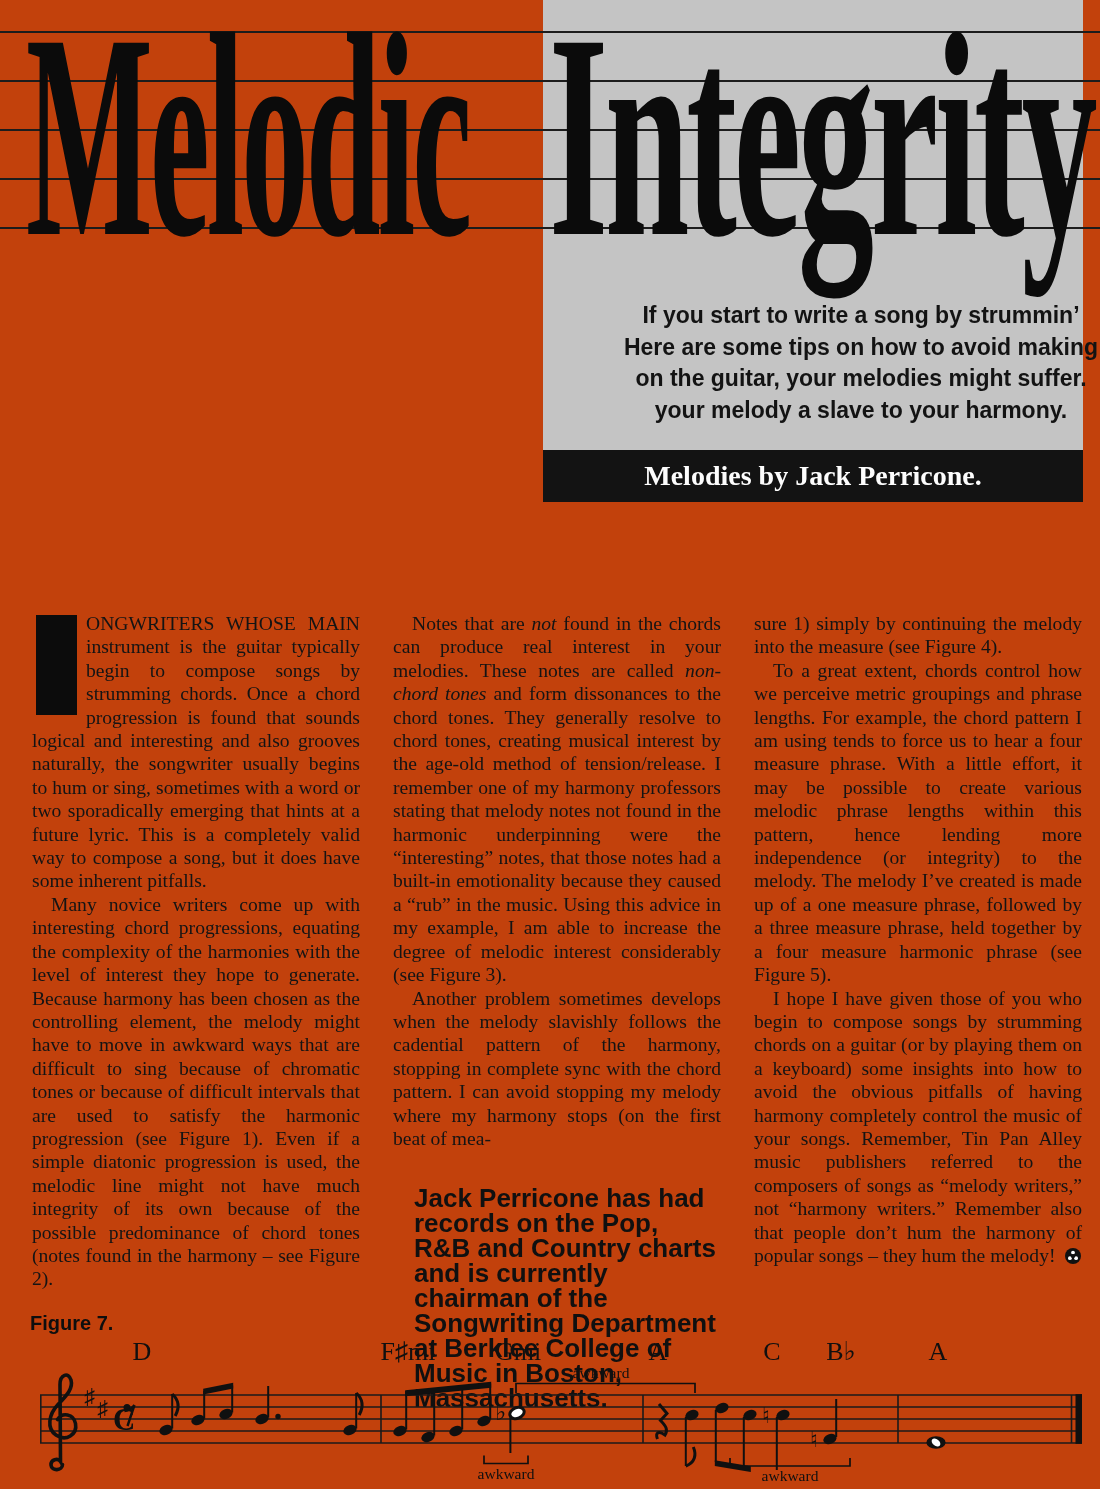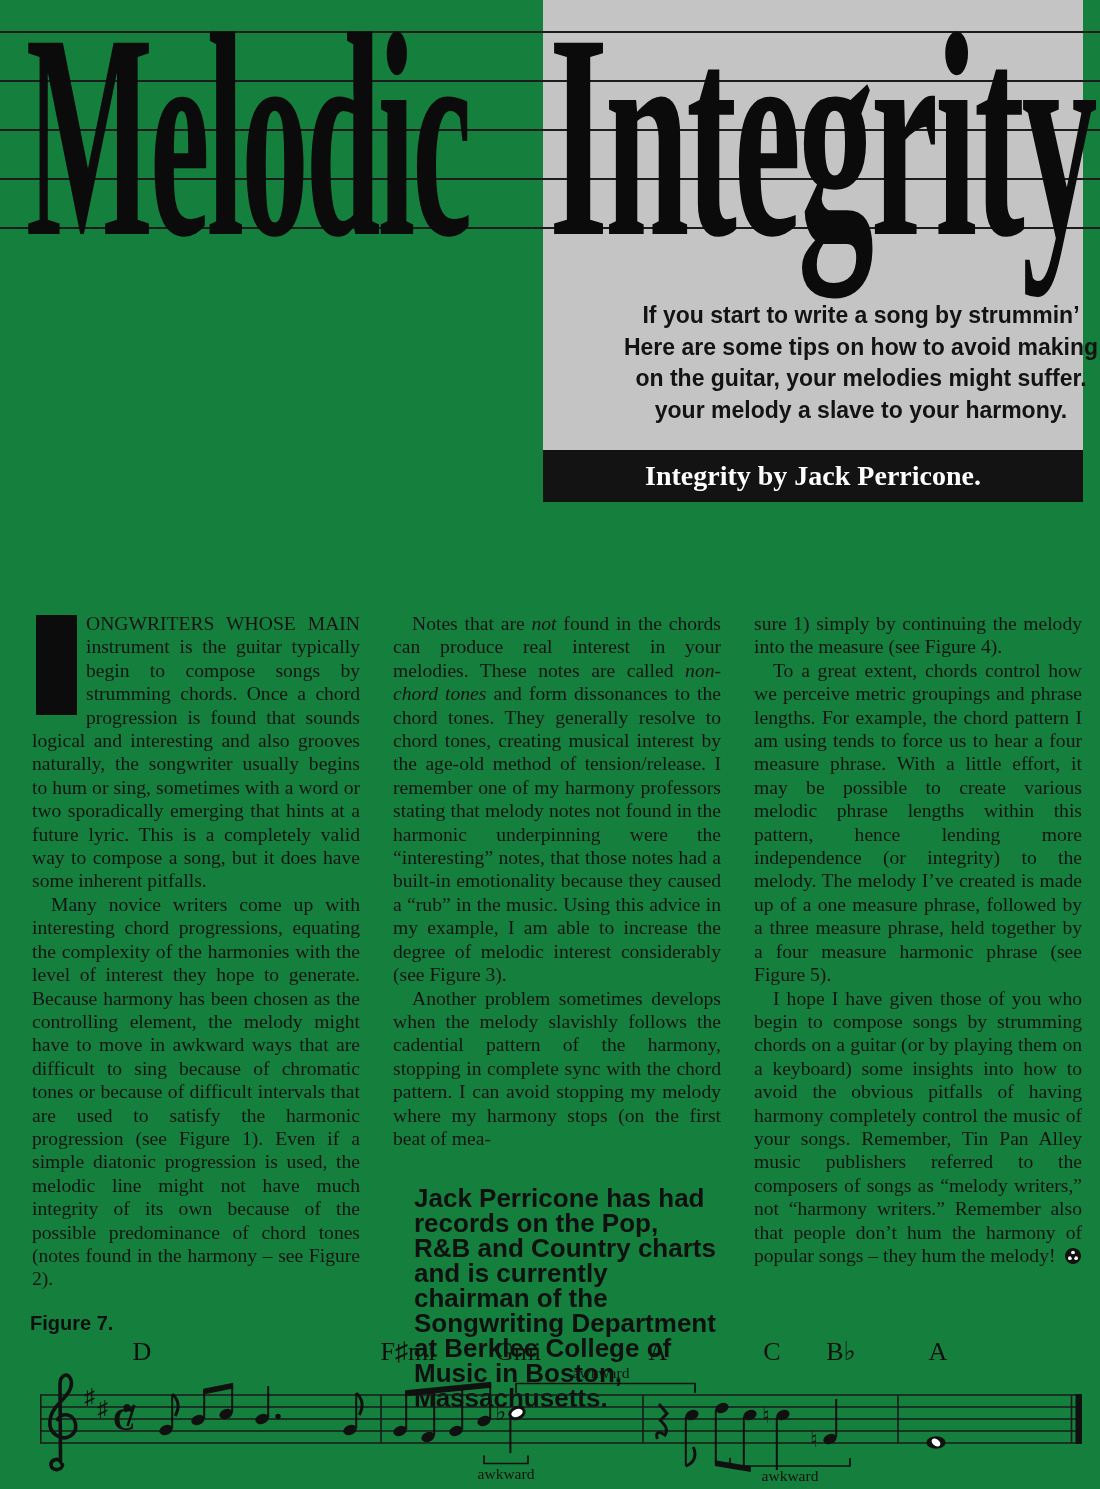--- a/index.html
+++ b/index.html
@@ -1,16 +1,16 @@
 <!DOCTYPE html>
 <html><head>
 <meta charset="utf-8">
 <style>
   html,body{margin:0;padding:0;background:#ffffff;}
-  .page{position:relative;width:1100px;height:1489px;background:#15803d;overflow:hidden;
+  .page{position:relative;width:1100px;height:1489px;background:#c2410c;overflow:hidden;
         font-family:"Liberation Serif",serif;color:#141414;}
 
   
   .tstaff{position:absolute;left:0;width:1100px;height:2px;background:#1c1c1c;}
 
   
   .intro-panel{position:absolute;left:543px;top:0;width:540px;height:502px;background:#c4c4c4;}
   .intro-text{position:absolute;left:543px;top:300px;width:636px;text-align:center;
               font-family:"Liberation Sans",sans-serif;font-weight:700;font-size:23px;
               line-height:31.5px;color:#131313;}
@@ -61,21 +61,21 @@
   <div class="title-word" id="title-w2">Integrity</div>
 
   <div class="intro-text">
     <div>If you start to write a song by strummin’</div>
     <div>Here are some tips on how to avoid making</div>
     <div>on the guitar, your melodies might suffer.</div>
     <div>your melody a slave to your harmony.</div>
   </div>
 
   <div class="byline-bar">
-    <span>Integrity by Jack Perricone.</span>
+    <span>Melodies by Jack Perricone.</span>
   </div>
 
   <div class="columns">
 
     <div class="col">
       <p>
         <span class="dropcap"></span>
         <span>ONGWRITERS WHOSE MAIN instrument is the guitar typically begin to compose songs by strumming chords. Once a chord progression is found that sounds logical and interesting and also grooves naturally, the songwriter usually begins to hum or sing, sometimes with a word or two sporadically emerging that hints at a future lyric. This is a completely valid way to compose a song, but it does have some inherent pitfalls.</span>
       </p>
       <p class="ind">

